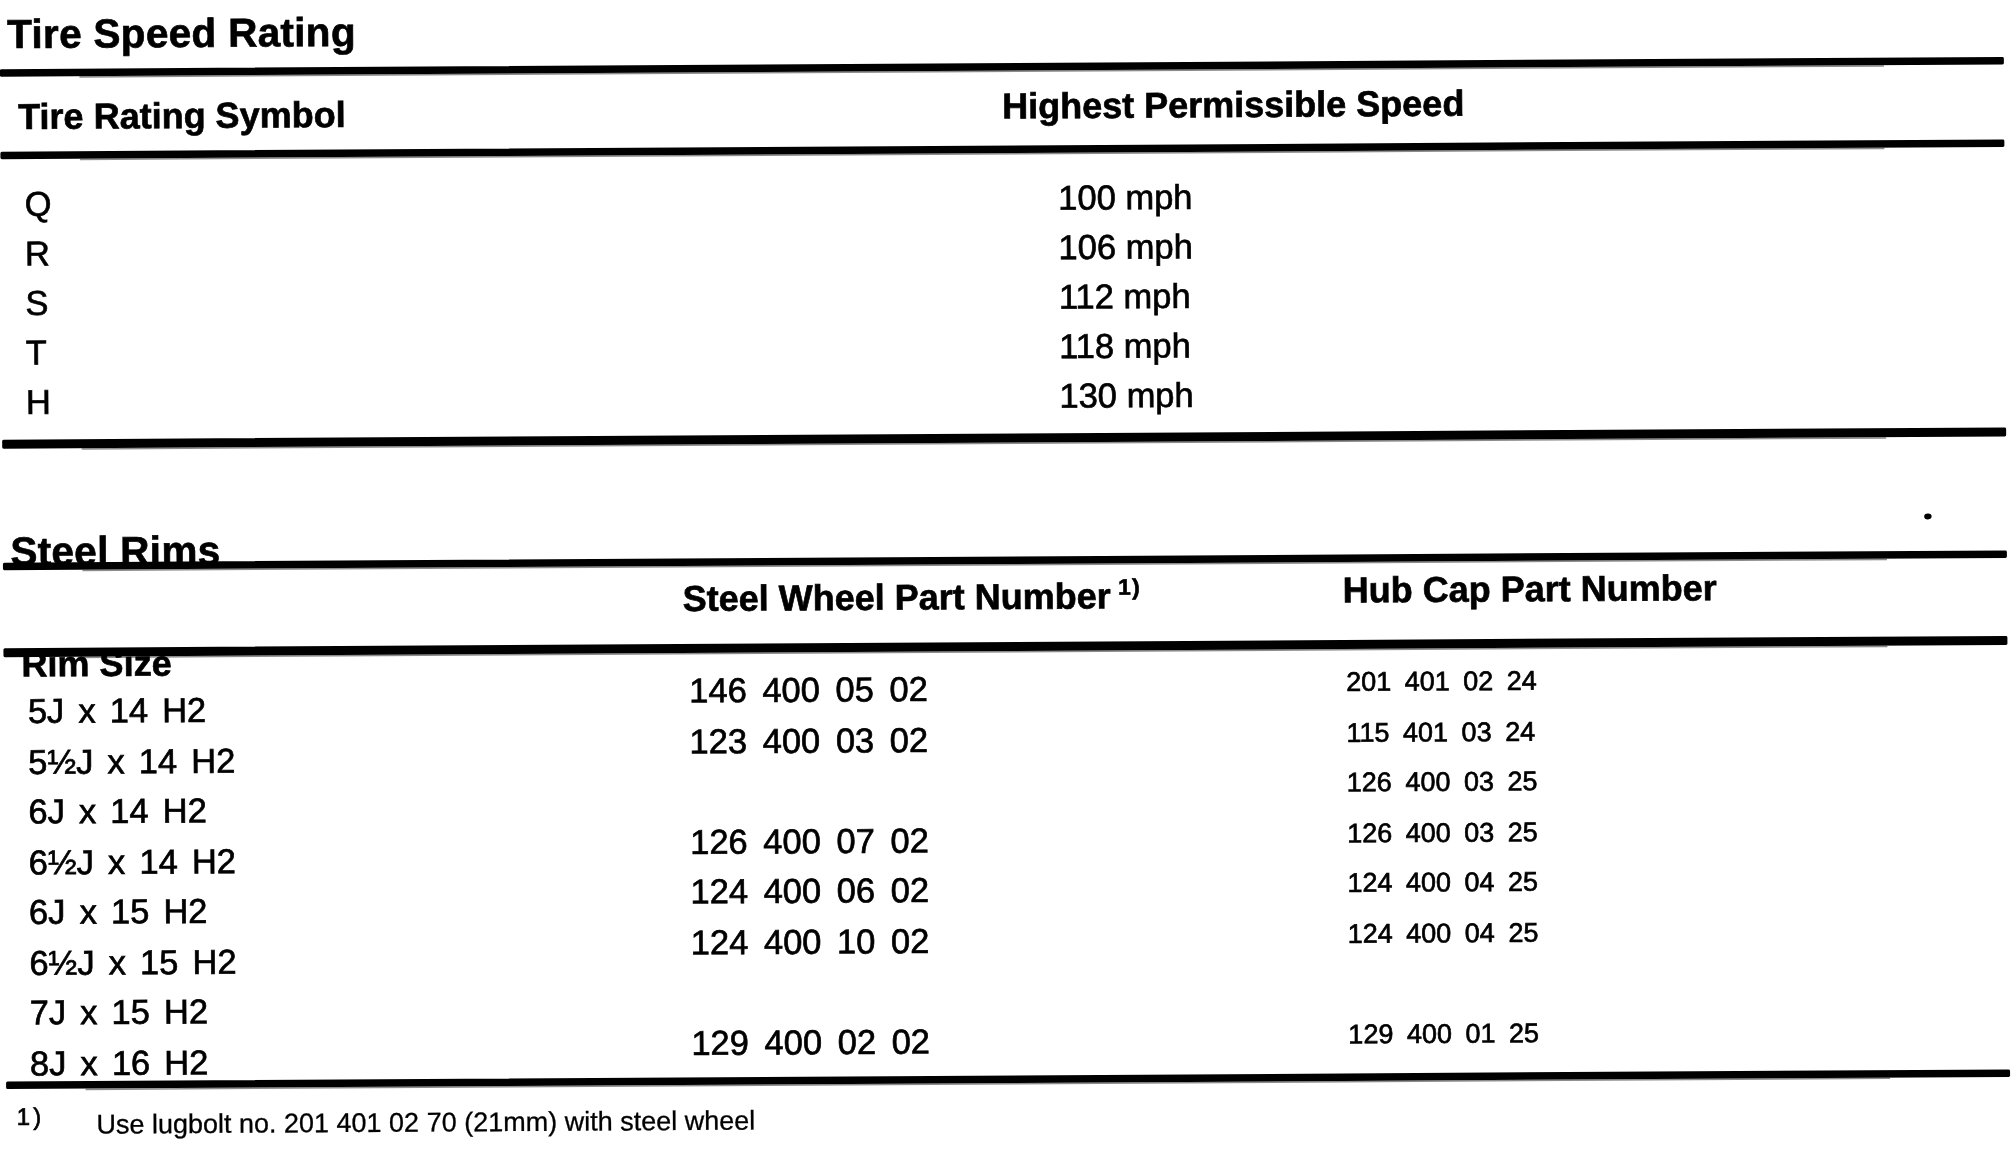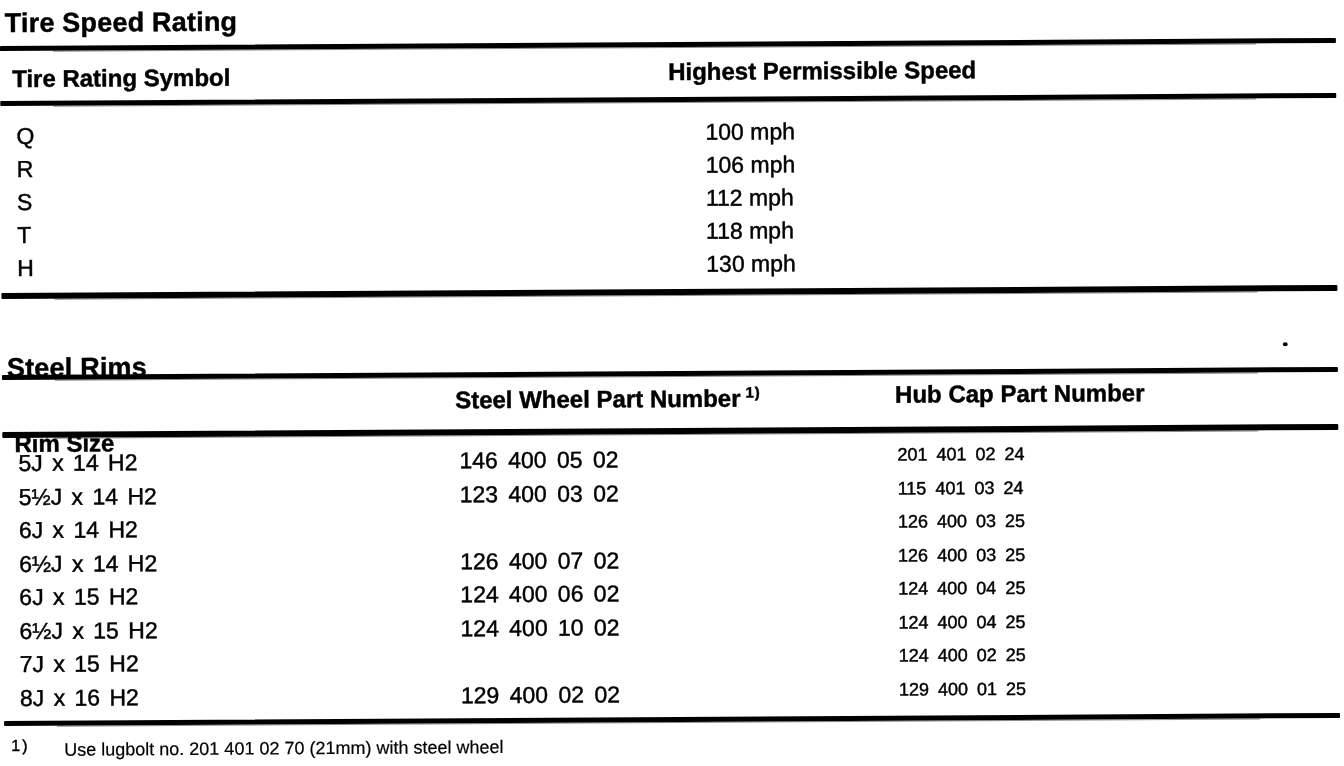--- a/index.html
+++ b/index.html
@@ -59,21 +59,21 @@
     letter-spacing: 1px;
   }
   .t1-row, .t2-row {
     position: absolute;
     left: 0;
     width: 1344px;
     height: 33px;
   }
   .t1-sym  { position: absolute; left: 18px;  font-size: 23px; }
   .t1-speed{ position: absolute; left: 707px; font-size: 23px; }
-  .t2-rim  { position: absolute; left: 18px;  font-size: 23px; word-spacing: 3px; }
+  .t2-rim  { position: absolute; left: 18px;  font-size: 23px; word-spacing: 3px; margin-top: 11px; }
   .t2-wheel{ position: absolute; left: 459px; font-size: 23px; word-spacing: 4px; }
   .t2-hub  { position: absolute; left: 897px; font-size: 18px; word-spacing: 4px; }
   .footnote-marker {
     position: absolute;
     left: 9px;
     top: 733px;
     font-size: 16px;
     letter-spacing: 2px;
     white-space: nowrap;
   }
@@ -168,21 +168,20 @@
     <span class="t2-wheel">124 400 06 02</span>
     <span class="t2-hub">124 400 04 25</span>
   </div>
   <div class="t2-row" style="top:614px;">
     <span class="t2-rim">6½J x 15 H2</span>
     <span class="t2-wheel">124 400 10 02</span>
     <span class="t2-hub">124 400 04 25</span>
   </div>
   <div class="t2-row" style="top:647px;">
     <span class="t2-rim">7J x 15 H2</span>
-    <span class="t2-hub">124 400 02 25</span>
   </div>
   <div class="t2-row" style="top:681px;">
     <span class="t2-rim">8J x 16 H2</span>
     <span class="t2-wheel">129 400 02 02</span>
     <span class="t2-hub">129 400 01 25</span>
   </div>
 
   <div class="rule" style="top:717px;"></div>
 
   <div class="footnote-marker">1)</div>

